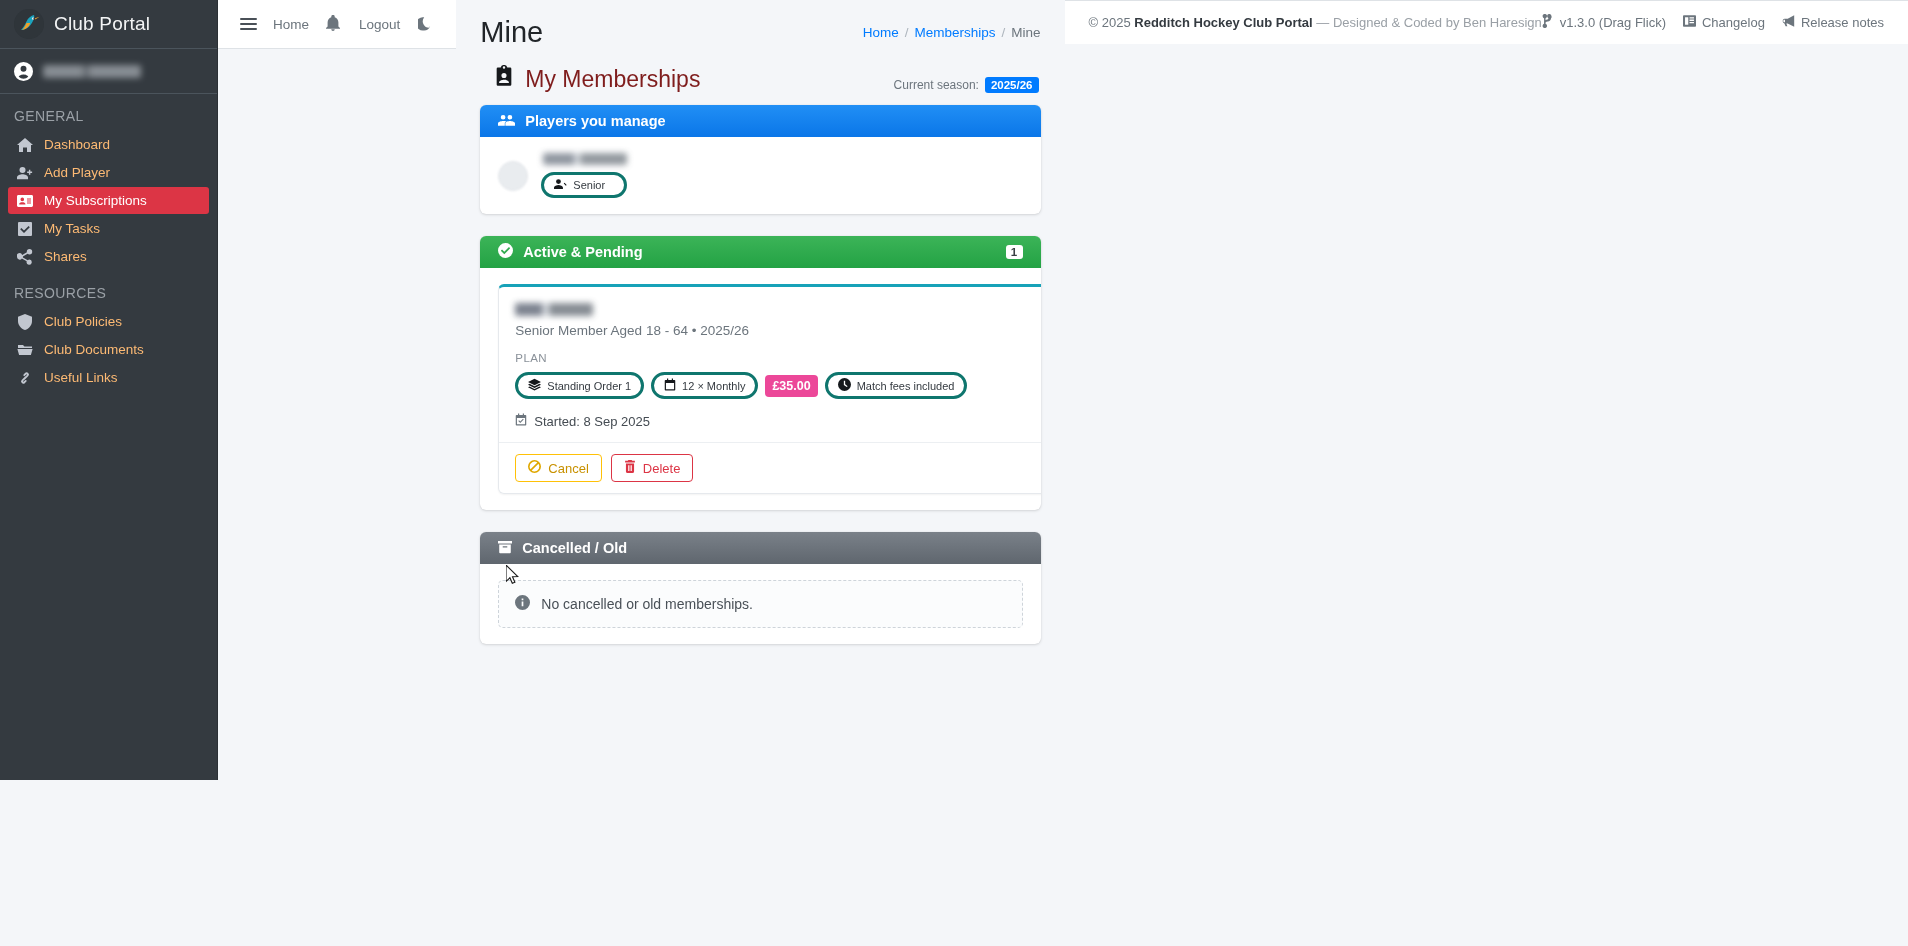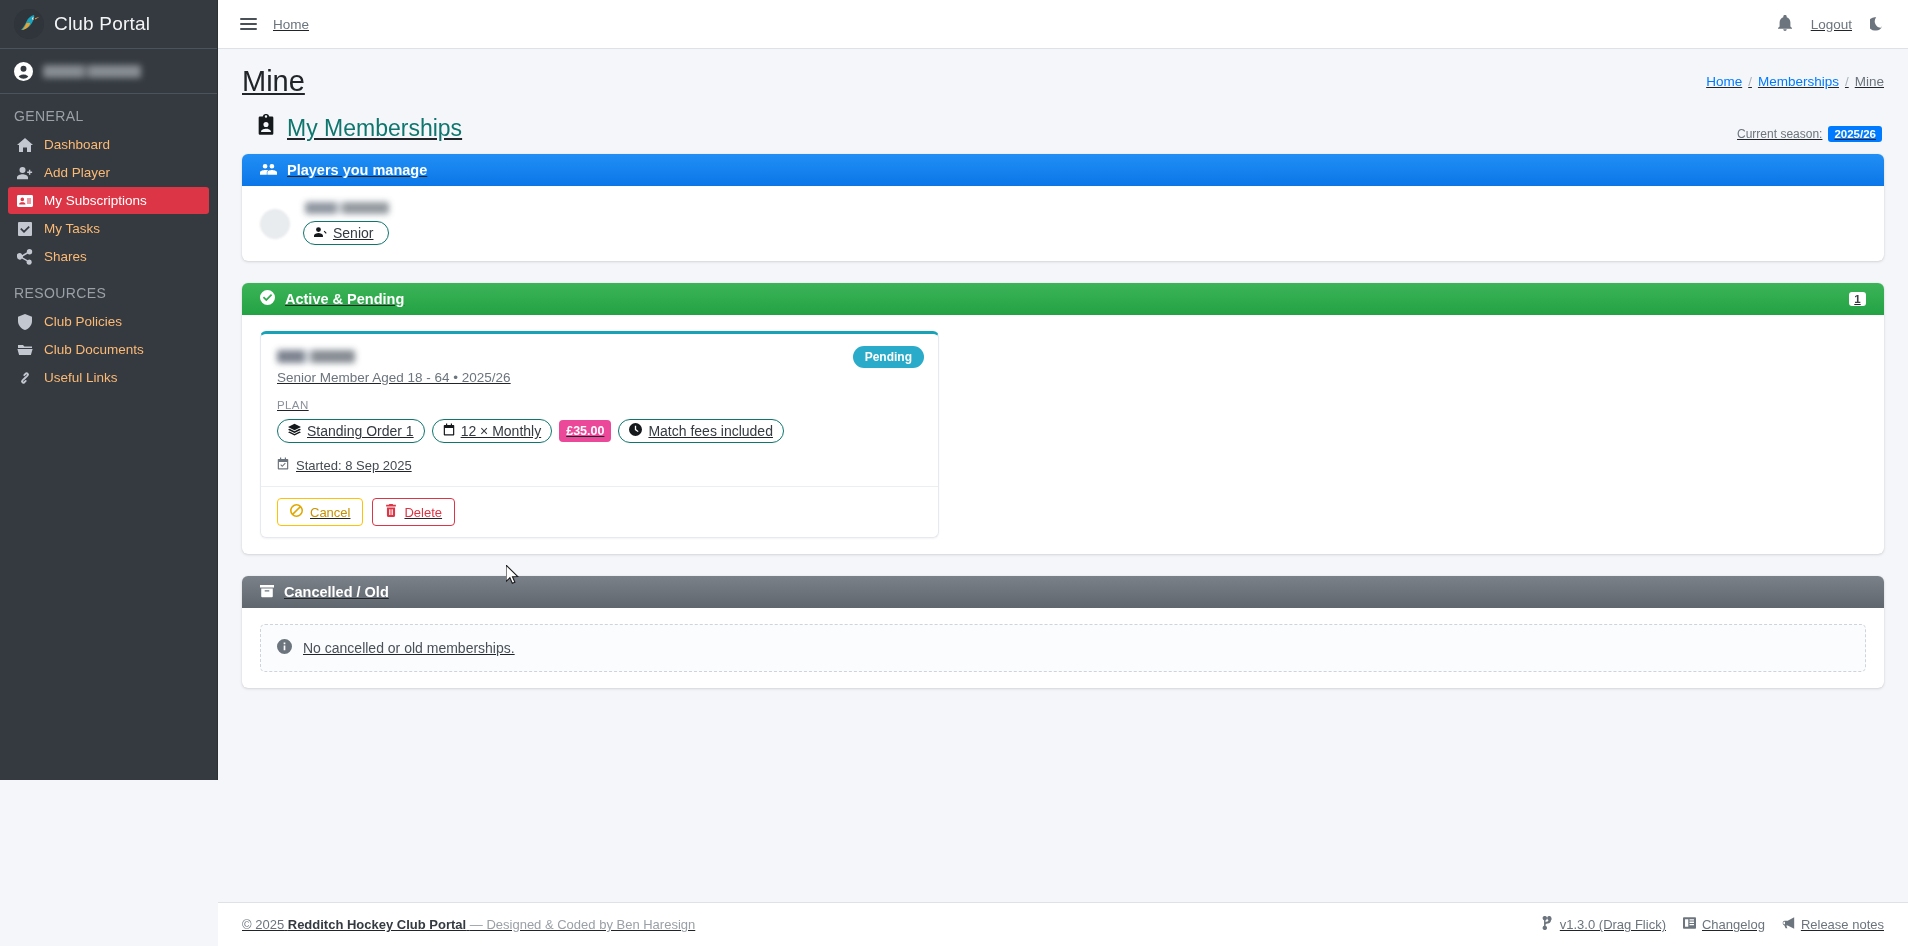--- a/index.html
+++ b/index.html
@@ -48,21 +48,21 @@
     height: 27px; margin: 0 8px 1px 8px; padding: 0 8px;
     border-radius: 3px; color: #fdba74; font-size: 13.5px;
     cursor: pointer; white-space: nowrap;
   }
   .nav-item .ic { width: 17px; height: 17px; flex: 0 0 17px; display:flex; align-items:center; justify-content:center; }
   .nav-item .ic svg { width: 16px; height: 16px; fill: #c2c7d0; }
   .nav-item.active { background: #dc3545; color: #fff; }
   .nav-item.active .ic svg { fill: #fff; }
 
   
-  .main { flex: 1; display: flex; flex-direction: column; height: 946px; min-width: 0; text-decoration: underline; }
+  .main { flex: 1; display: flex; flex-direction: row; height: 946px; min-width: 0; }
   .topbar {
     height: 49px; background: #fff; border-bottom: 1px solid #dee2e6;
     display: flex; align-items: center; padding: 0 22px; gap: 16px;
   }
   .hamburger { width: 17px; height: 17px; cursor: pointer; display:flex; flex-direction:column; justify-content:center; gap:3px; }
   .hamburger i { display:block; height: 2px; background: #495057; border-radius: 1px; }
   .topbar-link { color: #6c757d; font-size: 13.5px; cursor: pointer; }
   .topbar-right { margin-left: auto; display: flex; align-items: center; gap: 18px; }
   .topbar-right svg { fill: #6c757d; }
 
@@ -71,21 +71,21 @@
     display: flex; align-items: center; padding: 16px 24px 10px 24px;
   }
   .page-title { font-size: 29px; font-weight: 400; color: #212529; line-height: 1.15; }
   .breadcrumb { margin-left: auto; font-size: 13.5px; color: #6c757d; display: flex; gap: 6px; align-items: center; }
   .breadcrumb a { color: #007bff; text-decoration: none; cursor: pointer; }
   .breadcrumb .sep { color: #adb5bd; }
 
   .content-inner { padding: 0 24px; }
 
   .section-title-row { display: flex; align-items: flex-end; padding: 6px 2px 12px 14px; }
-  .section-title { font-size: 23px; font-weight: 400; color: #0f766e; display: flex; align-items: center; gap: 11px; }
+  .section-title { font-size: 23px; font-weight: 400; color: #7f1d1d; display: flex; align-items: center; gap: 11px; }
   .section-title svg { fill: #16191c; }
   .season-wrap { margin-left: auto; font-size: 12px; color: #6c757d; display: flex; align-items: center; gap: 6px; }
   .season-badge { background: #007bff; color: #fff; font-size: 11.5px; font-weight: 700; padding: 2px 6px; border-radius: 3px; }
 
   .card { background: #fff; border-radius: 6px; box-shadow: 0 0 1px rgba(0,0,0,.13), 0 1px 3px rgba(0,0,0,.13); margin-bottom: 22px; overflow: hidden; }
   .card-header {
     display: flex; align-items: center; gap: 10px;
     padding: 16px 18px; height: 20px; color: #fff; font-size: 14.5px; font-weight: 700;
   }
   .card-header svg { fill: #fff; }
@@ -107,22 +107,22 @@
     filter: blur(1.1px);
   }
   .player-meta { display: flex; flex-direction: column; gap: 7px; }
   .player-name-redacted {
     height: 12px; width: 84px; border-radius: 2px; margin-left: 2px;
     background: linear-gradient(90deg,#7d8590 0 36%, #c9ced4 38% 44%, #81888f 46% 100%);
     filter: blur(3px); opacity: .85;
   }
   .pill {
     display: inline-flex; align-items: center; gap: 6px;
-    border: 1px solid #0f766e; background: #fff; border-radius: 14px;
-    padding: 3px 10px; font-size: 14px; color: #343a40; white-space: nowrap;
+    border: 3px solid #0f766e; background: #fff; border-radius: 14px;
+    padding: 3px 10px; font-size: 11px; color: #343a40; white-space: nowrap;
   }
   .pill svg { fill: #16191c; }
 
   
   .sub-card {
     border: 1px solid #e6e9ed; border-top: 3px solid #17a2b8;
     border-radius: 6px; width: 679px;
     box-shadow: 0 1px 2px rgba(0,0,0,.05);
   }
   .sub-card-body { padding: 14px 16px 13px 16px; position: relative; }

